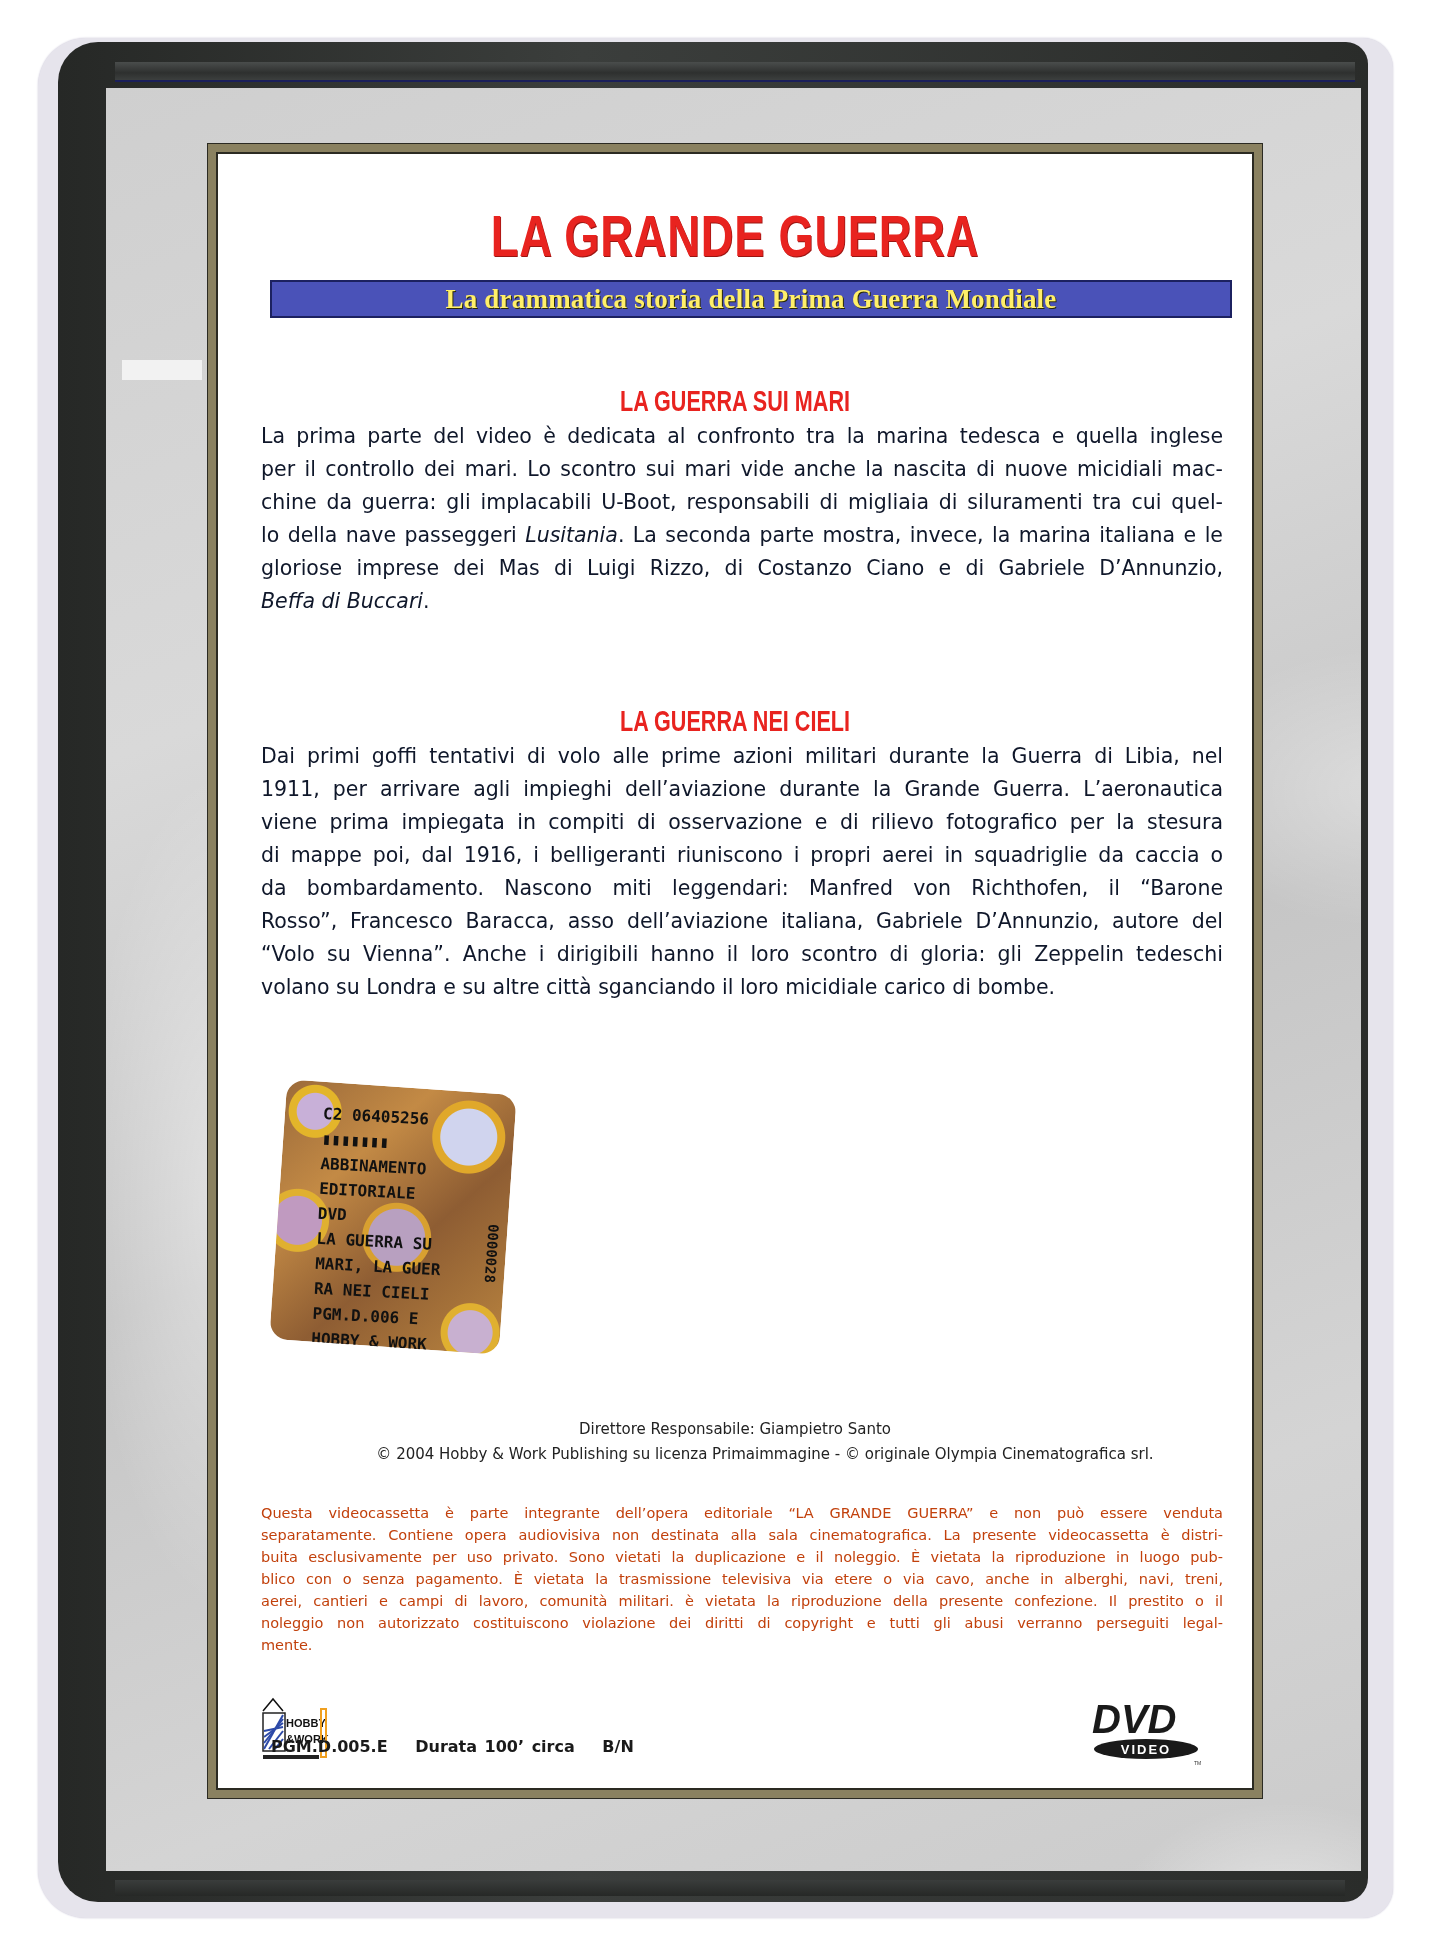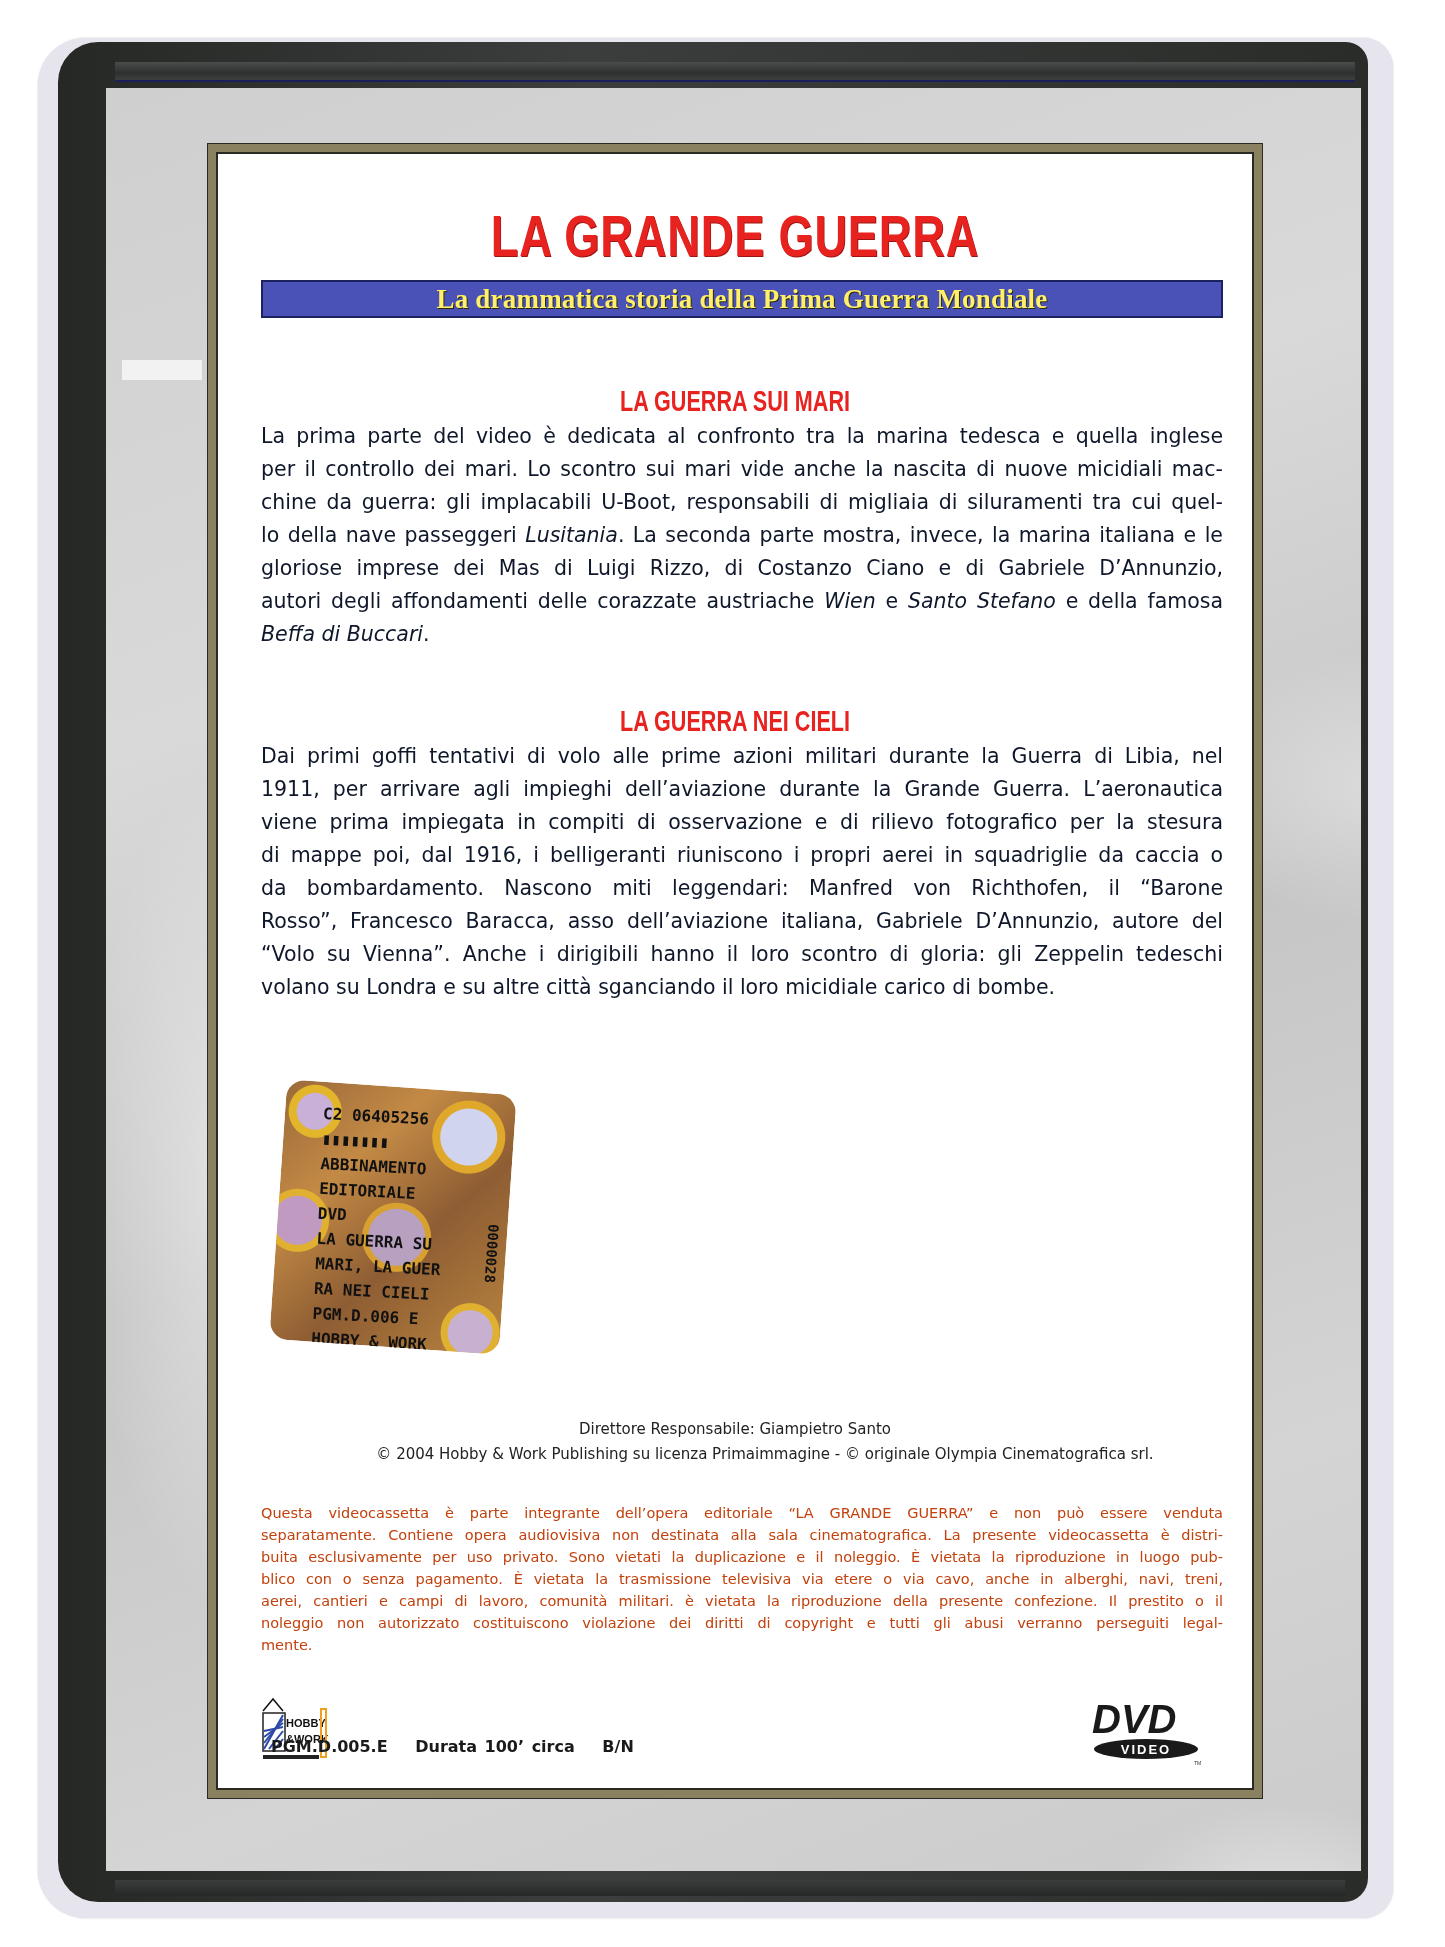--- a/index.html
+++ b/index.html
@@ -52,21 +52,21 @@
     position: absolute; left: 0; top: 0; right: 0; bottom: 0; box-sizing: border-box;
     padding: 0 44px 0 23px;
   }
   .title {
     position: absolute; left: 0; right: 0; top: 50px; text-align: center;
     font-family: "Liberation Sans", sans-serif; font-weight: bold; font-size: 58px;
     color: #e8231f; letter-spacing: 1px; transform: scaleX(0.78); transform-origin: center;
     text-shadow: 1px 1px 0 #9b1512;
   }
   .subtitle-bar {
-    position: absolute; left: 45px; top: 128px; width: 962px; height: 38px;
+    position: absolute; left: 54px; top: 128px; width: 962px; height: 38px;
     background: #4a52b8; border: 2px solid #1c2160; box-sizing: border-box;
     display: flex; align-items: center; justify-content: center;
   }
   .subtitle {
     font-family: "Liberation Serif", serif; font-weight: bold; font-size: 27px;
     color: #ffef6a; text-shadow: 1px 1px 0 #2b2b00; letter-spacing: 0.2px;
   }
   .section-heading {
     position: absolute; left: 0; right: 0; text-align: center;
     font-family: "Liberation Sans", sans-serif; font-weight: bold; font-size: 30px;
@@ -141,21 +141,20 @@
       <span class="subtitle">La drammatica storia della Prima Guerra Mondiale</span>
     </div>
 
     <div class="section-heading" style="top:232px">LA GUERRA SUI MARI</div>
     <div class="body-text" style="top:268px">
         <span class="line">La prima parte del video è dedicata al confronto tra la marina tedesca e quella inglese</span>
         <span class="line">per il controllo dei mari. Lo scontro sui mari vide anche la nascita di nuove micidiali mac-</span>
         <span class="line">chine da guerra: gli implacabili U-Boot, responsabili di migliaia di siluramenti tra cui quel-</span>
         <span class="line">lo della nave passeggeri <em>Lusitania</em>. La seconda parte mostra, invece, la marina italiana e le</span>
         <span class="line">gloriose imprese dei Mas di Luigi Rizzo, di Costanzo Ciano e di Gabriele D’Annunzio,</span>
-        <span class="line">autori degli affondamenti delle corazzate austriache <em>Wien</em> e <em>Santo Stefano</em> e della famosa</span>
         <span class="line last"><em>Beffa di Buccari</em>.</span>
       </div>
 
     <div class="section-heading" style="top:552px">LA GUERRA NEI CIELI</div>
     <div class="body-text" style="top:588px">
         <span class="line">Dai primi goffi tentativi di volo alle prime azioni militari durante la Guerra di Libia, nel</span>
         <span class="line">1911, per arrivare agli impieghi dell’aviazione durante la Grande Guerra. L’aeronautica</span>
         <span class="line">viene prima impiegata in compiti di osservazione e di rilievo fotografico per la stesura</span>
         <span class="line">di mappe poi, dal 1916, i belligeranti riuniscono i propri aerei in squadriglie da caccia o</span>
         <span class="line">da bombardamento. Nascono miti leggendari: Manfred von Richthofen, il “Barone</span>

